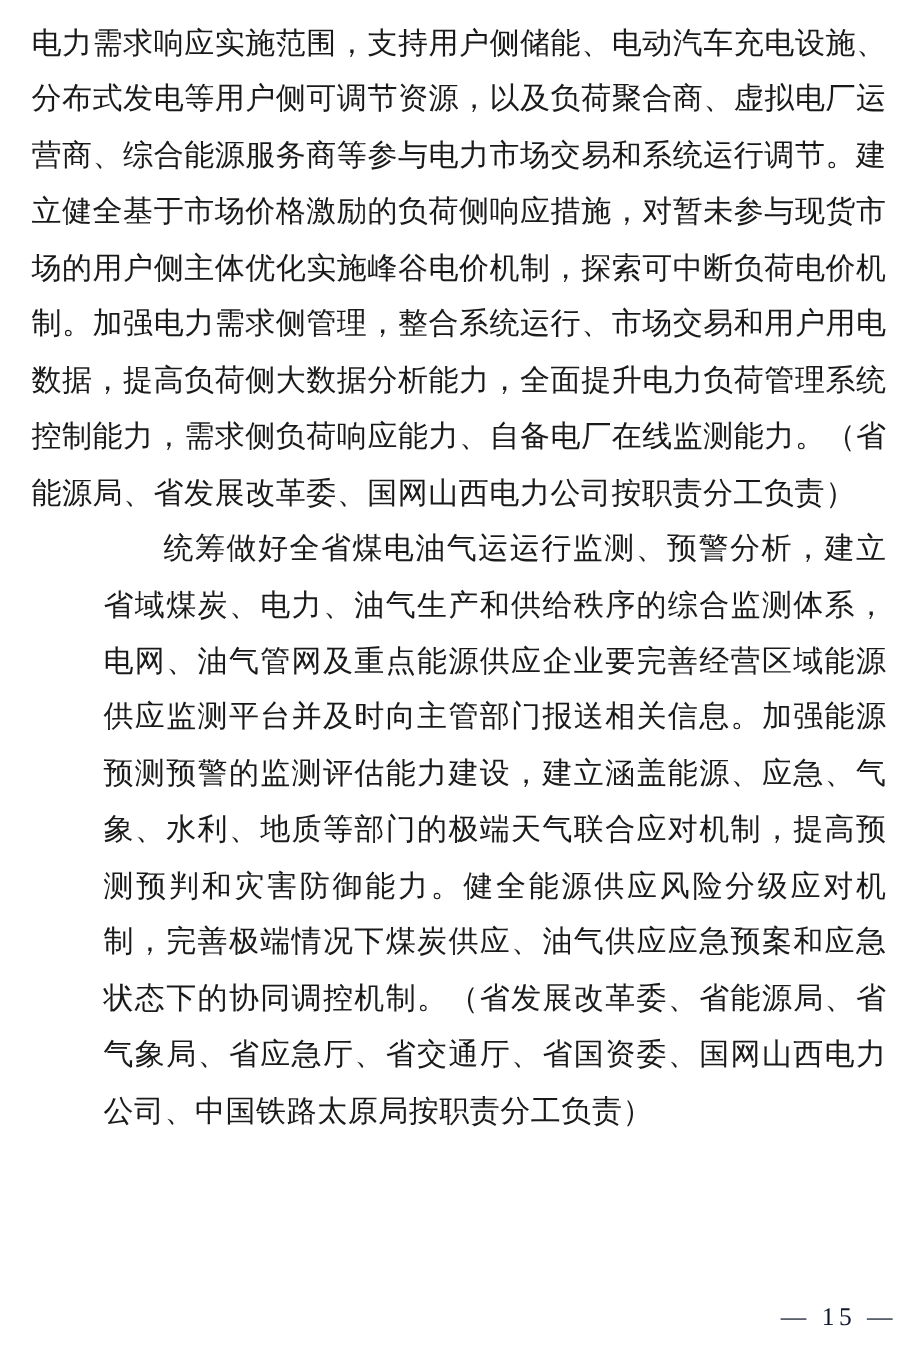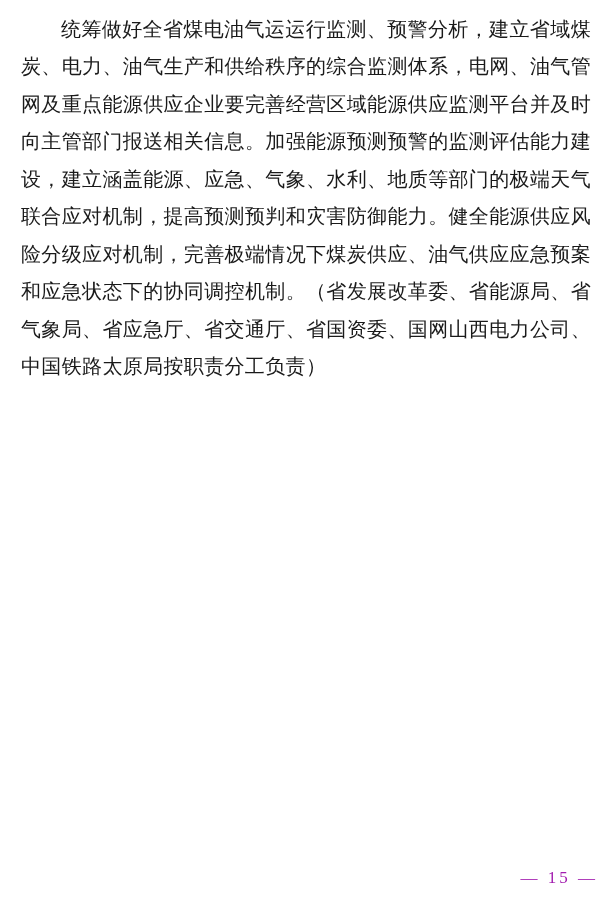--- a/index.html
+++ b/index.html
@@ -28,20 +28,21 @@
     font-size: 20px;
     line-height: 37.45px;
     letter-spacing: 0.35px;
     text-align: justify;
     text-justify: inter-ideograph;
     font-family: "Liberation Serif", serif;
     color: #1a1a1a;
   }
   .indent {
     text-indent: 2em;
+    margin-left: 48px;
   }
   .section-heading {
     margin: 17px 0 0 0;
     font-size: 20px;
     line-height: 37.45px;
     letter-spacing: 0.2px;
     text-indent: 2em;
     font-family: "Liberation Sans", sans-serif;
     font-weight: 500;
     color: #111111;
@@ -57,25 +58,26 @@
     color: #111111;
   }
   .page-number {
     position: absolute;
     top: 867px;
     right: 14px;
     font-size: 17px;
     line-height: 22px;
     letter-spacing: 3px;
     font-family: "Liberation Serif", serif;
-    color: #a21caf;
+    color: #0f172a;
     text-align: right;
   }
 </style>
 </head>
 <body>
 
 <div class="page">
   <div class="content">
+    <p class="para">电力需求响应实施范围，支持用户侧储能、电动汽车充电设施、分布式发电等用户侧可调节资源，以及负荷聚合商、虚拟电厂运营商、综合能源服务商等参与电力市场交易和系统运行调节。建立健全基于市场价格激励的负荷侧响应措施，对暂未参与现货市场的用户侧主体优化实施峰谷电价机制，探索可中断负荷电价机制。加强电力需求侧管理，整合系统运行、市场交易和用户用电数据，提高负荷侧大数据分析能力，全面提升电力负荷管理系统控制能力，需求侧负荷响应能力、自备电厂在线监测能力。（省能源局、省发展改革委、国网山西电力公司按职责分工负责）</p>
     <p class="para indent">统筹做好全省煤电油气运运行监测、预警分析，建立省域煤炭、电力、油气生产和供给秩序的综合监测体系，电网、油气管网及重点能源供应企业要完善经营区域能源供应监测平台并及时向主管部门报送相关信息。加强能源预测预警的监测评估能力建设，建立涵盖能源、应急、气象、水利、地质等部门的极端天气联合应对机制，提高预测预判和灾害防御能力。健全能源供应风险分级应对机制，完善极端情况下煤炭供应、油气供应应急预案和应急状态下的协同调控机制。（省发展改革委、省能源局、省气象局、省应急厅、省交通厅、省国资委、国网山西电力公司、中国铁路太原局按职责分工负责）</p>
   </div>
   <div class="page-number">— 15 —</div>
 </div>
 
 </body></html>

